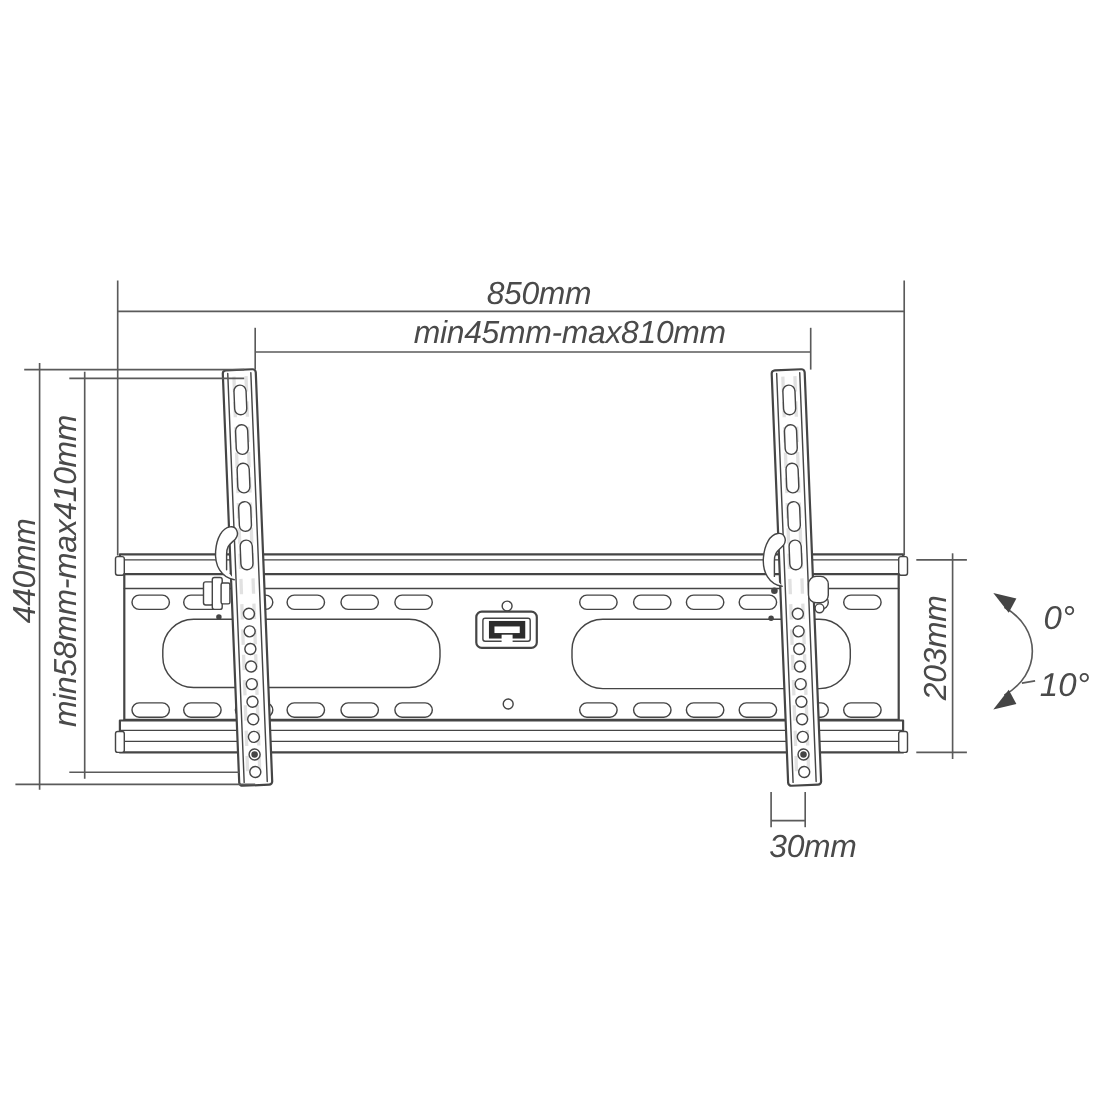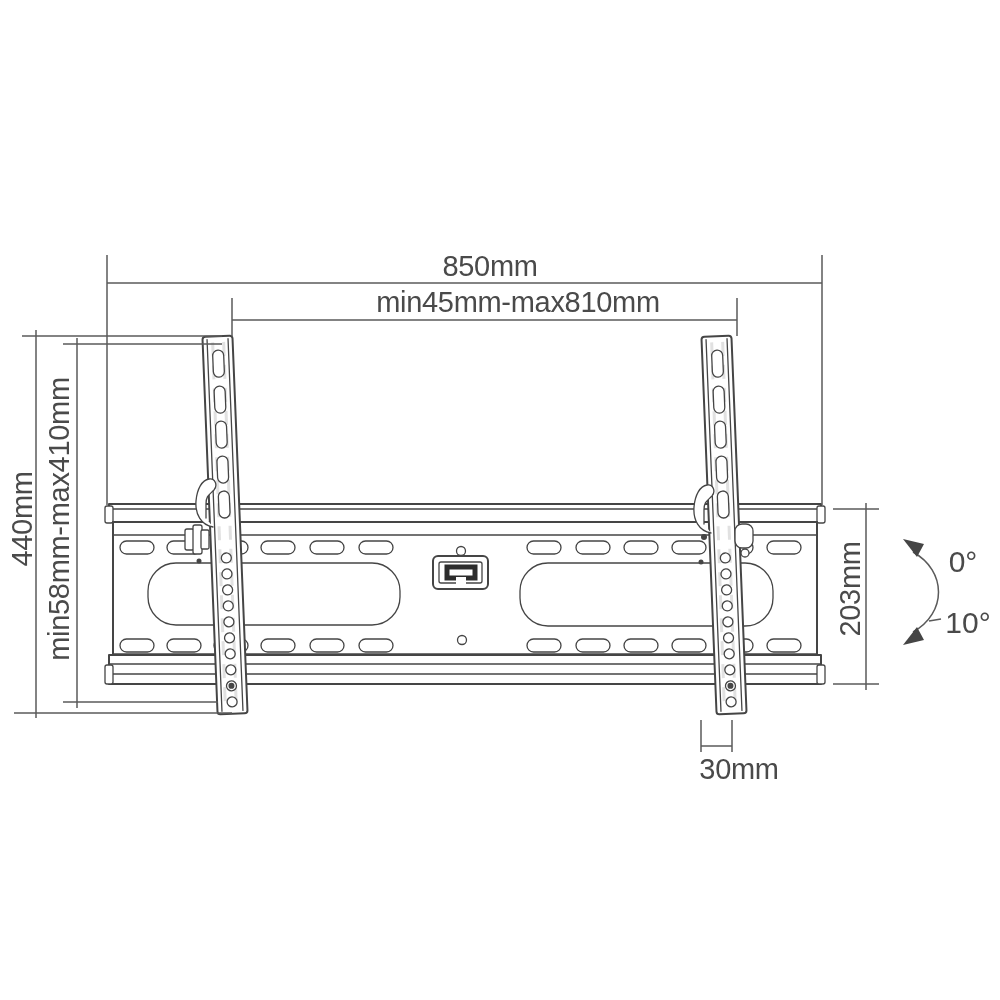--- a/index.html
+++ b/index.html
@@ -1,19 +1,19 @@
 <!DOCTYPE html>
 <html style="--paper: #ffffff; --line: #454545; --dim: #5a5a5a; --text: #4a4a4a;"><head>
 <meta charset="utf-8">
 <style>
   :root{
     --paper:#ffffff; --line:#454545; --dim:#5a5a5a; --text:#4a4a4a;
   }
   html,body{margin:0;padding:0;background:var(--paper);}
-  .canvas{width:1000px;height:1000px;background:var(--paper);position:relative;overflow:hidden;}
+  .canvas{width:1000px;height:1000px;background:var(--paper);position:relative;overflow:hidden;font-style:italic;}
   svg{display:block}
   .s2{stroke:var(--line);stroke-width:2;fill:none;stroke-linecap:round;stroke-linejoin:round}
   .s13{stroke:var(--line);stroke-width:1.3;fill:none;stroke-linecap:round;stroke-linejoin:round}
   .fw{fill:var(--paper)}
   .dark{fill:var(--line);stroke:none}
   .hatch{stroke:#b5b5b5;stroke-width:3;stroke-dasharray:14 9;opacity:.4;fill:none}
   .dim{stroke:var(--dim);stroke-width:1.5;fill:none;stroke-linecap:butt}
   .lbl{font-family:"Liberation Sans",sans-serif;font-size:29px;fill:var(--text);
        text-anchor:middle;letter-spacing:-0.3px}
   .lbl-tilt{font-family:"Liberation Sans",sans-serif;font-size:30px;fill:var(--text);text-anchor:middle}

